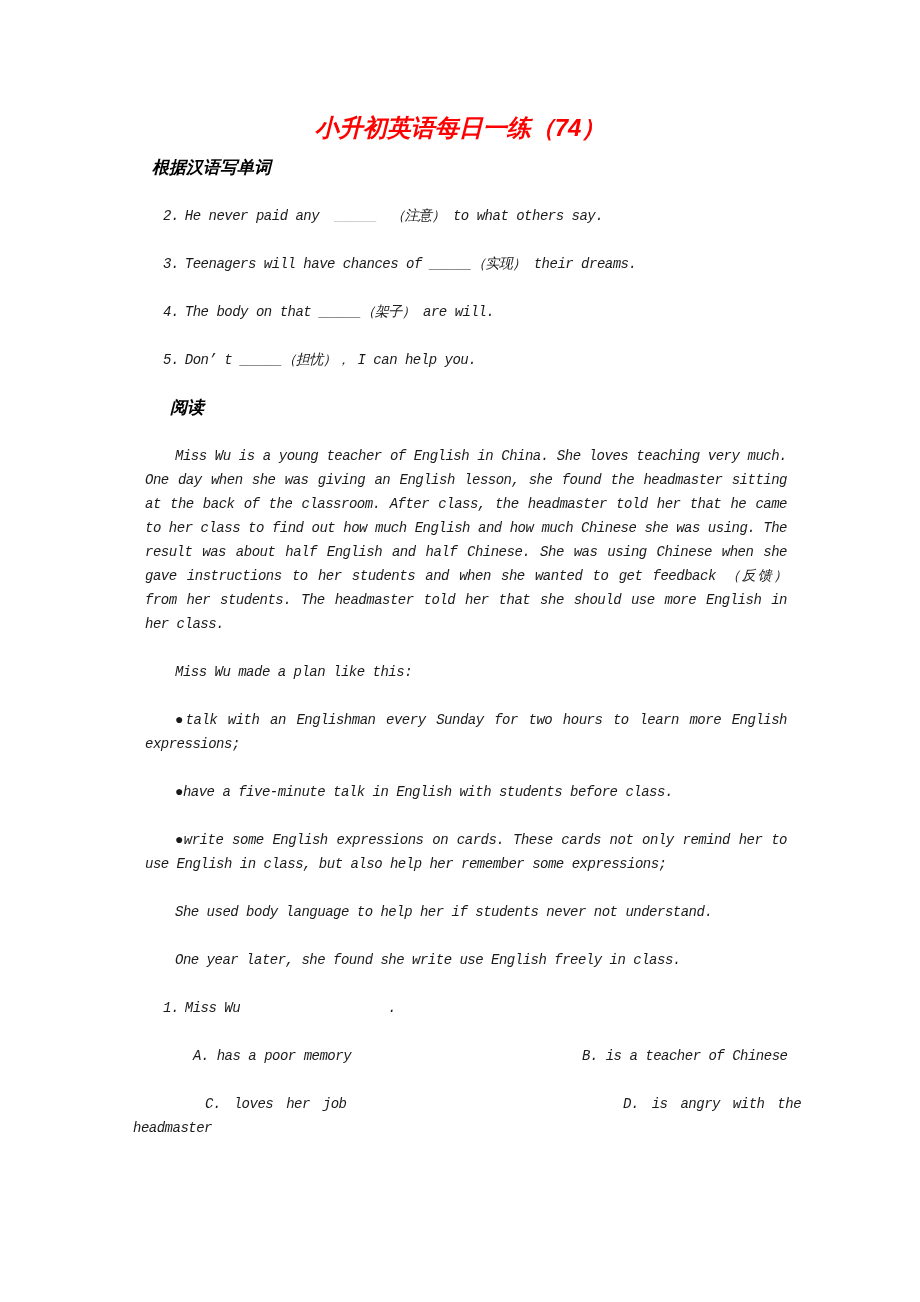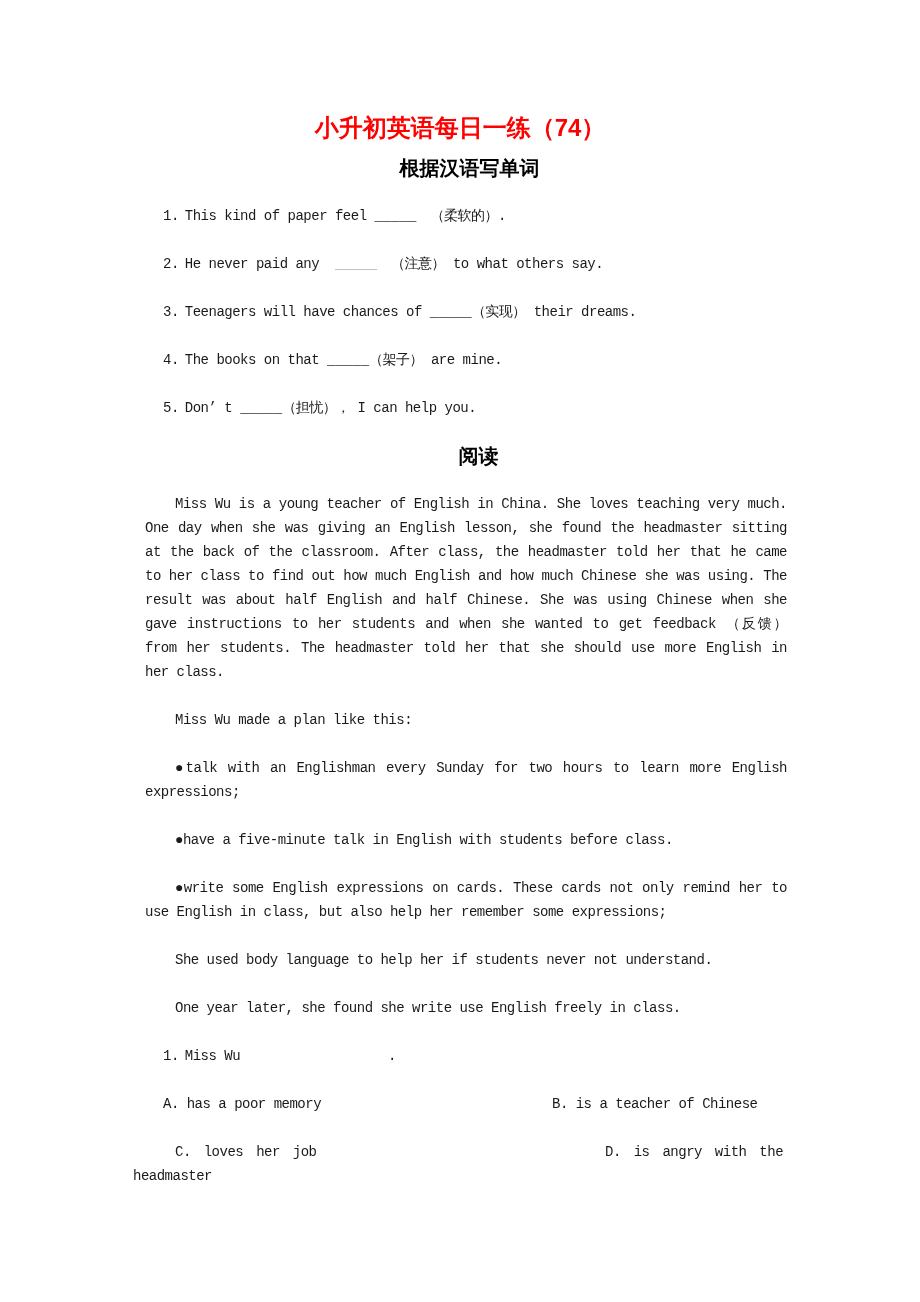--- a/index.html
+++ b/index.html
@@ -15,40 +15,40 @@
     font-size: 14px;
     letter-spacing: -0.5px;
     line-height: 24px;
     color: #1a1a1a;
   }
   .page {
     box-sizing: border-box;
     width: 920px;
     height: 1302px;
     padding: 112px 133px 40px 133px;
+    font-style: italic;
   }
   .doc-title {
     font-family: "Liberation Sans", "DejaVu Sans", sans-serif;
     font-size: 24px;
     font-weight: bold;
     line-height: 32px;
     color: #ff0000;
     text-align: center;
     margin: 0 0 12px 0;
     letter-spacing: 0;
   }
   .sec-heading {
     font-family: "Liberation Sans", "DejaVu Sans", sans-serif;
-    font-size: 20px;
+    font-size: 17px;
     font-weight: bold;
     line-height: 24px;
     color: #000000;
     margin: 0 0 24px 19px;
     letter-spacing: 0;
-    text-align: center;
   }
   .sec-heading.reading {
     margin-left: 37px;
   }
   .q {
     margin: 0 0 24px 30px;
     white-space: nowrap;
   }
   .q .num { margin-right: 6px; }
   .blank {
@@ -65,59 +65,54 @@
   .para.noj { text-align: left; }
   .stem-gap {
     display: inline-block;
     width: 140px;
   }
   .opt-row {
     position: relative;
     height: 24px;
     margin-bottom: 24px;
   }
-  .opt { position: absolute; top: 0; white-space: nowrap; }
+  .opt { position: absolute; top: 0; white-space: nowrap; margin-left: 30px; }
   .optA { left: 30px; }
   .optB { left: 419px; }
   .optC { left: 42px;  word-spacing: 5px; }
-  .optD { left: 472px; word-spacing: 5px; }
+  .optD { left: 460px; word-spacing: 5px; }
   .opt-row.cd { margin-bottom: 0; }
   .opt-overflow { margin: 0; }
 </style>
 </head>
 <body>
 
 <div class="page">
 
   <h1 class="doc-title">小升初英语每日一练（74）</h1>
 
   <h2 class="sec-heading">根据汉语写单词</h2>
 
-  <p class="q q1">
-    <span class="num">1.</span><span>This kind of paper feel</span>
-    <span class="blank">_____</span><span class="hint">（柔软的）.</span>
-    <span></span>
-  </p>
 
   <p class="q q2">
     <span class="num">2.</span><span>He never paid any</span>
     <span class="blank gray">_____</span><span class="hint">（注意）</span>
     <span>to what others say.</span>
   </p>
 
   <p class="q q3">
     <span class="num">3.</span><span>Teenagers will have chances of</span>
     <span class="blank">_____</span><span class="hint">（实现）</span>
     <span>their dreams.</span>
   </p>
 
   <p class="q q4">
-    <span class="num">4.</span><span>The books on that</span>
+    <span class="num">4.</span><span>The body on that</span>
     <span class="blank">_____</span><span class="hint">（架子）</span>
-    <span>are mine.</span>
+    <span>are will.</span>
   </p>
 
   <p class="q q5">
     <span class="num">5.</span><span>Don’ t</span>
     <span class="blank">_____</span><span class="hint">（担忧），</span>
     <span>I can help you.</span>
   </p>
 
   <h2 class="sec-heading reading">阅读</h2>
 

